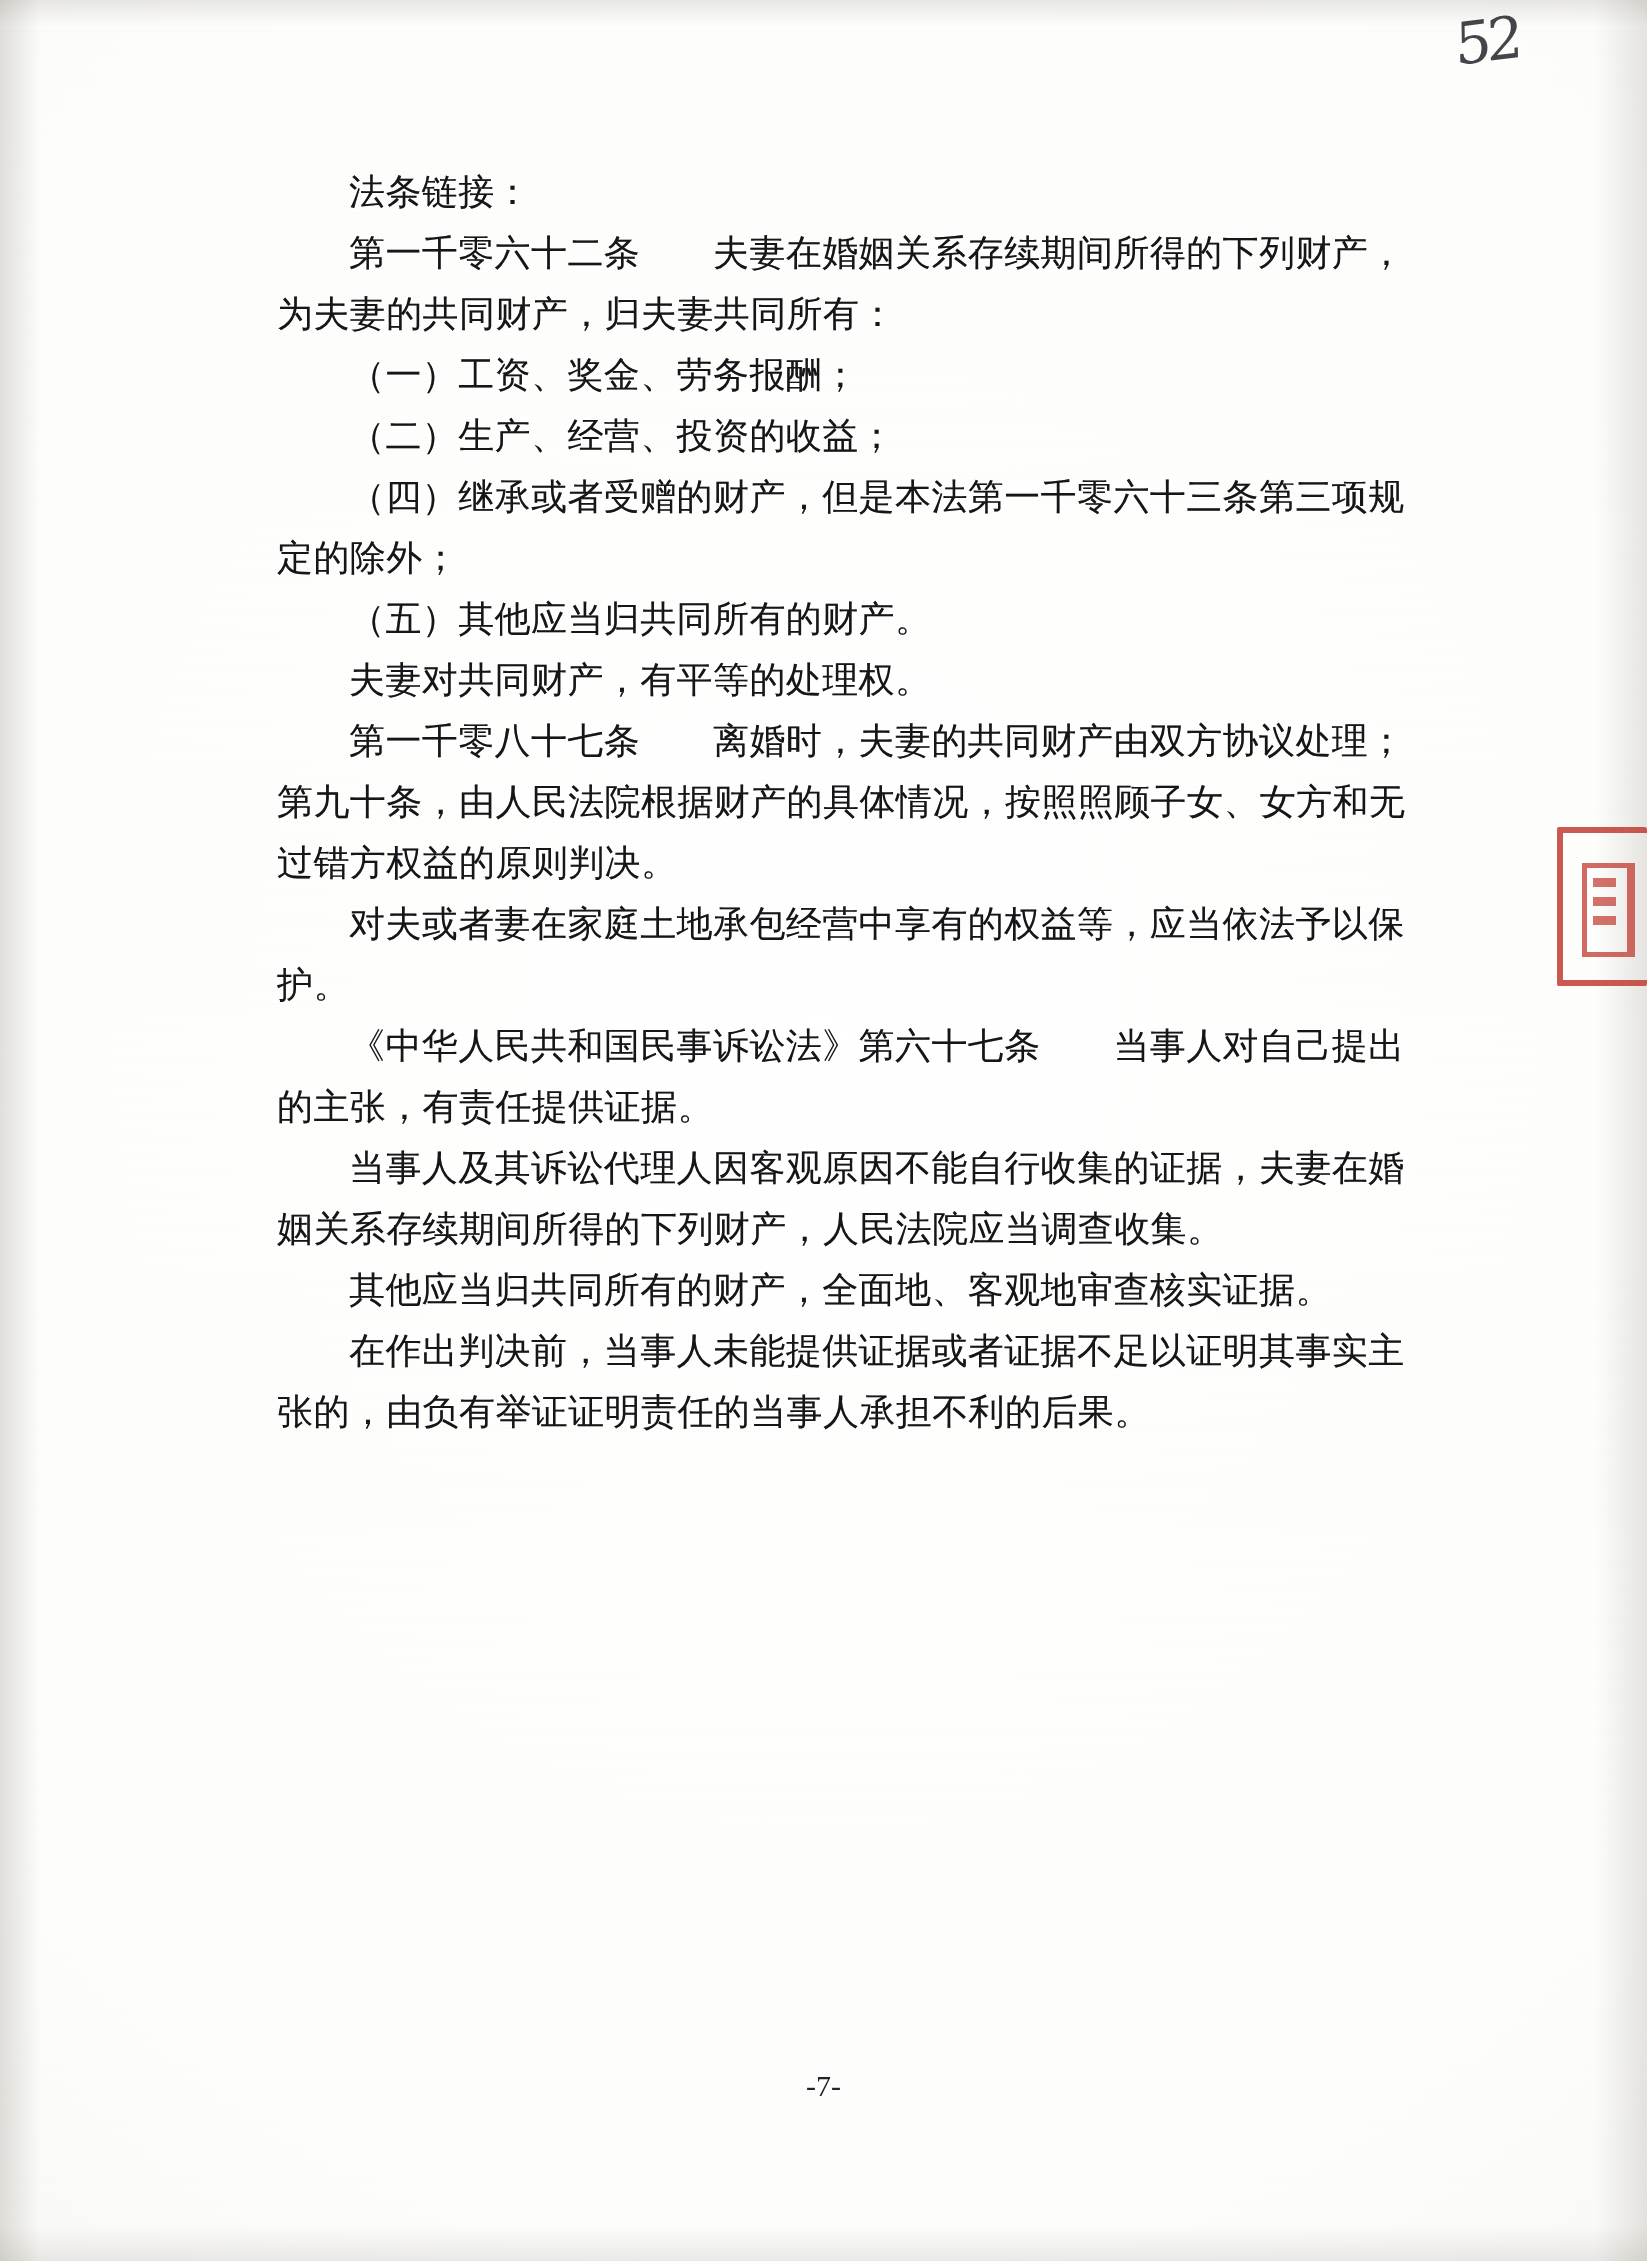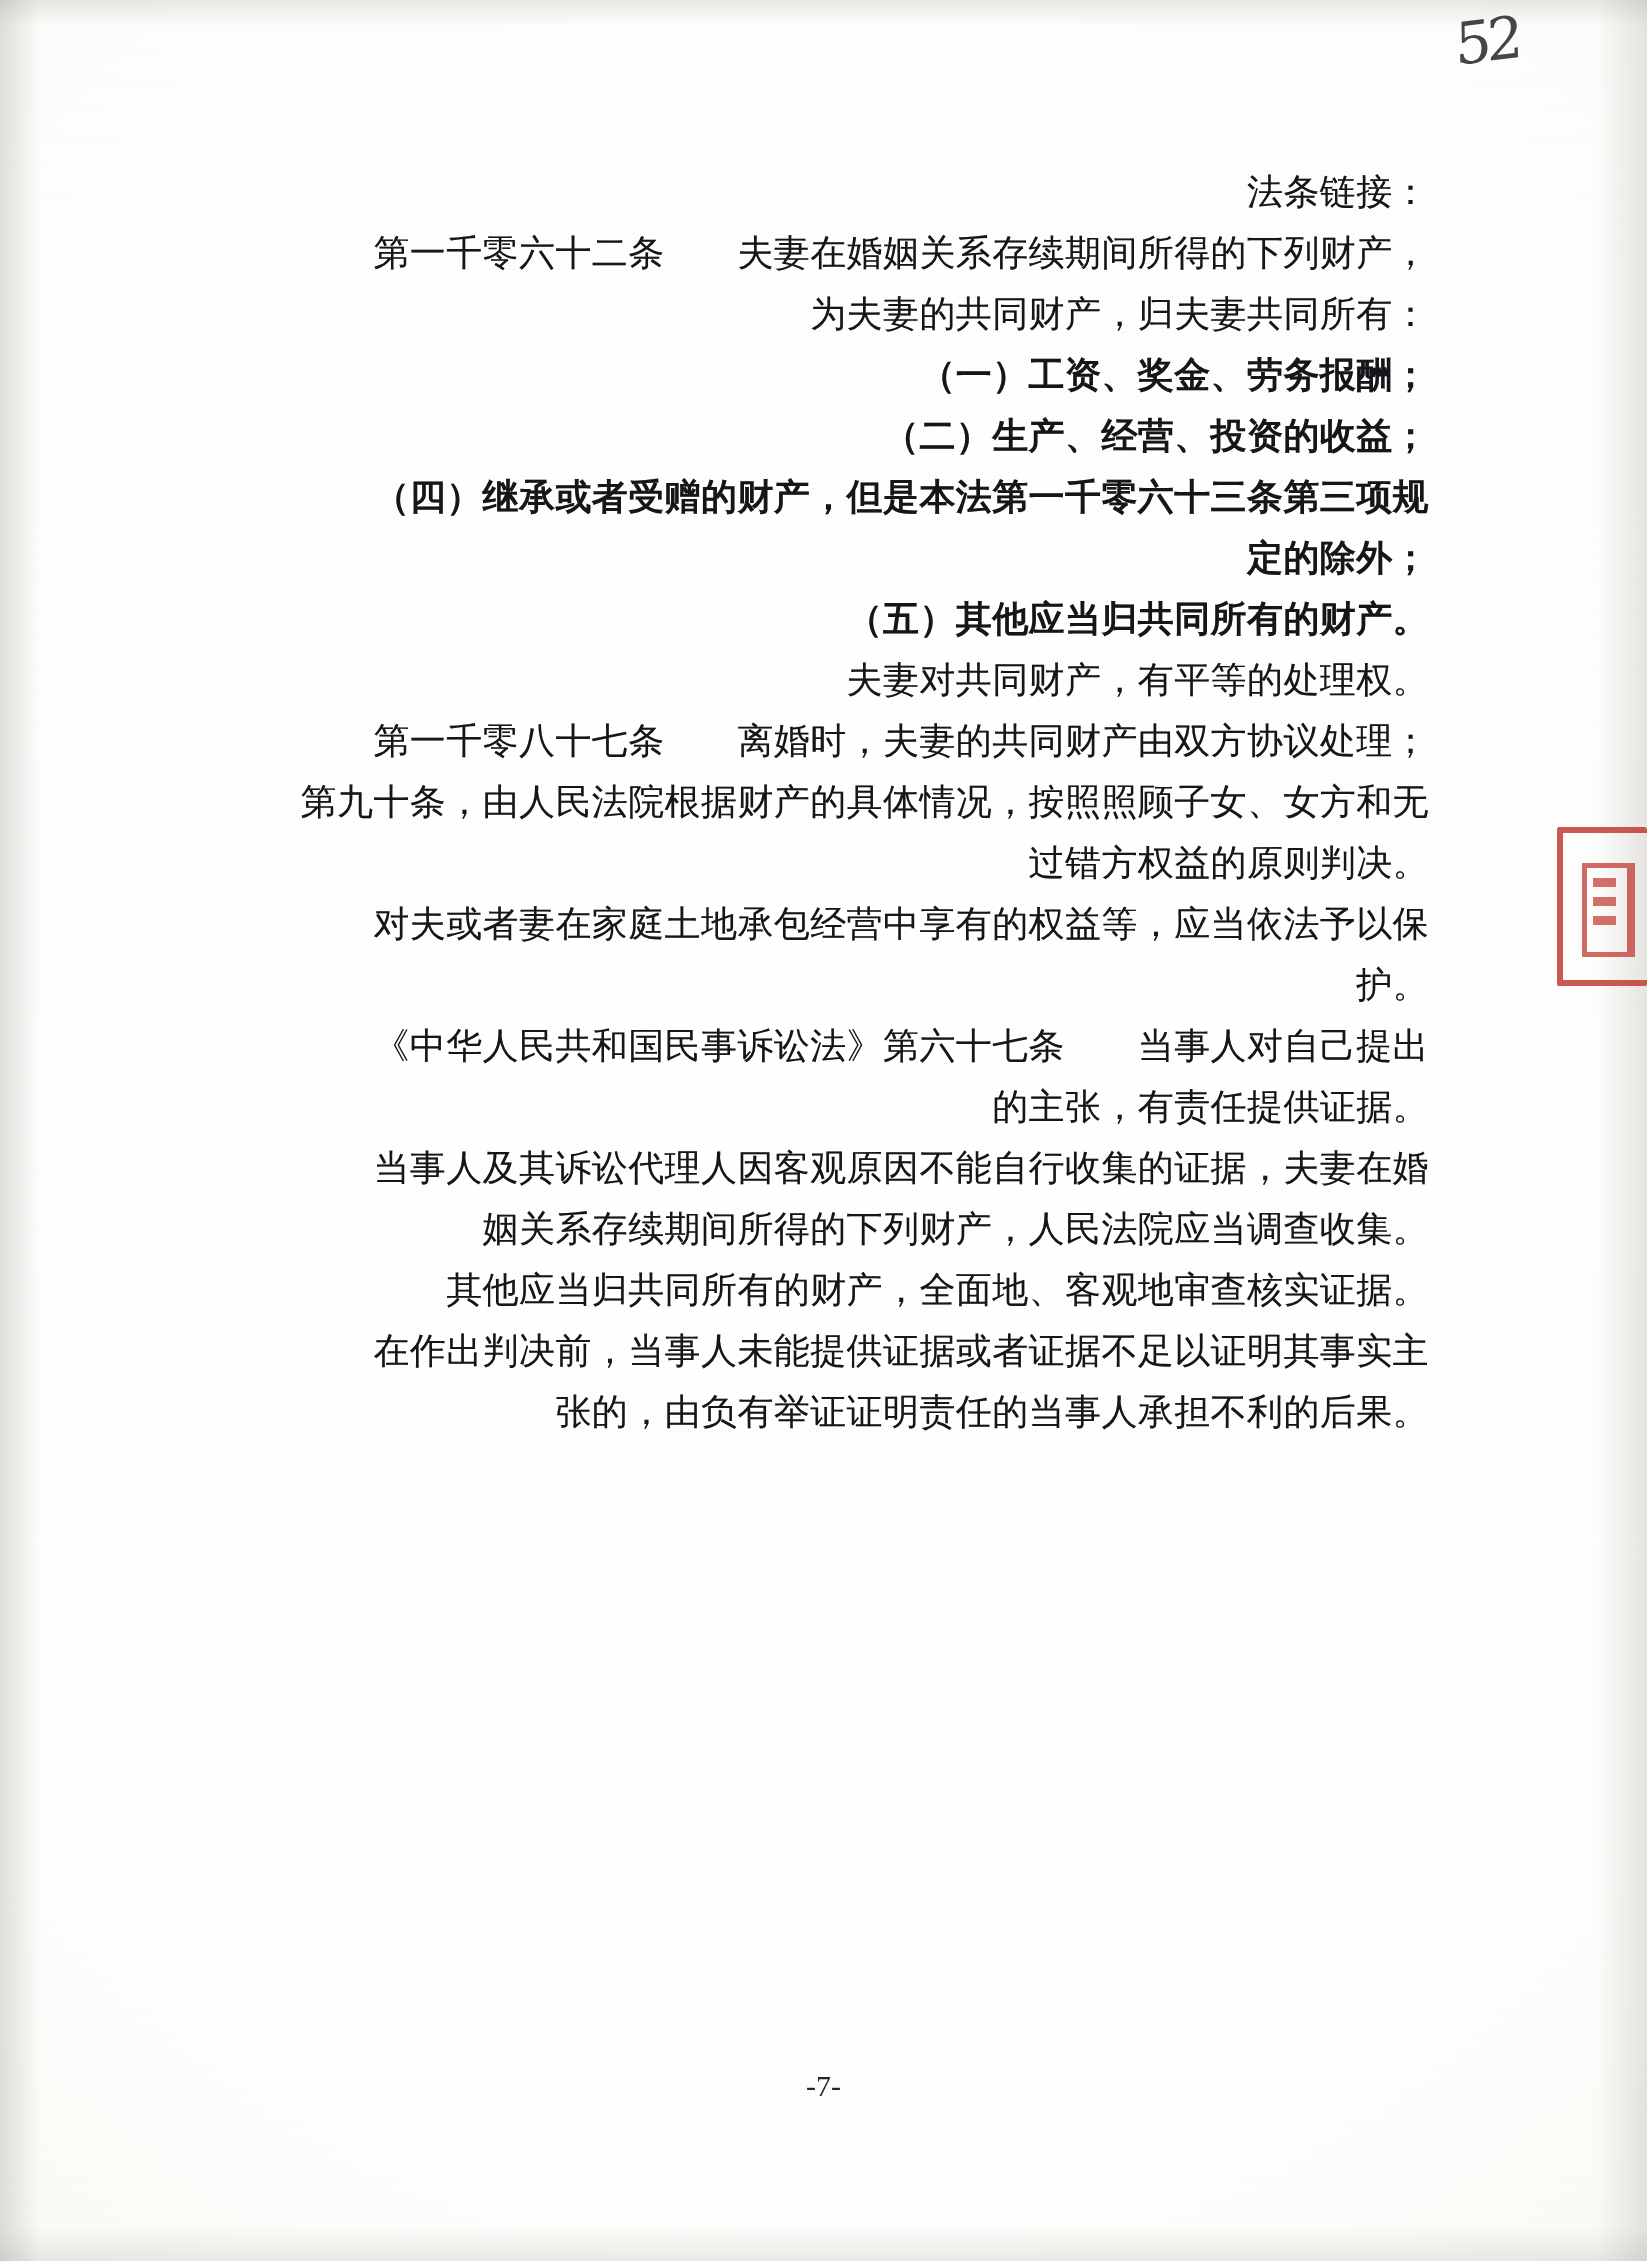--- a/index.html
+++ b/index.html
@@ -117,28 +117,26 @@
     line-height: 61px;
     color: #16161a;
     letter-spacing: 0.4px;
   }
   .line {
     white-space: pre-wrap;
     text-indent: 0;
   }
   .para {
     margin: 0 0 0 0;
-    text-align: right;
   }
   .indent-2 {
     text-indent: 72px;
   }
   .indent-item {
     text-indent: 72px;
-    font-weight: bold;
   }
 
   .page-number {
     position: absolute;
     left: 0;
     right: 0;
     top: 2069px;
     text-align: center;
     font-size: 30px;
     color: #22222a;

